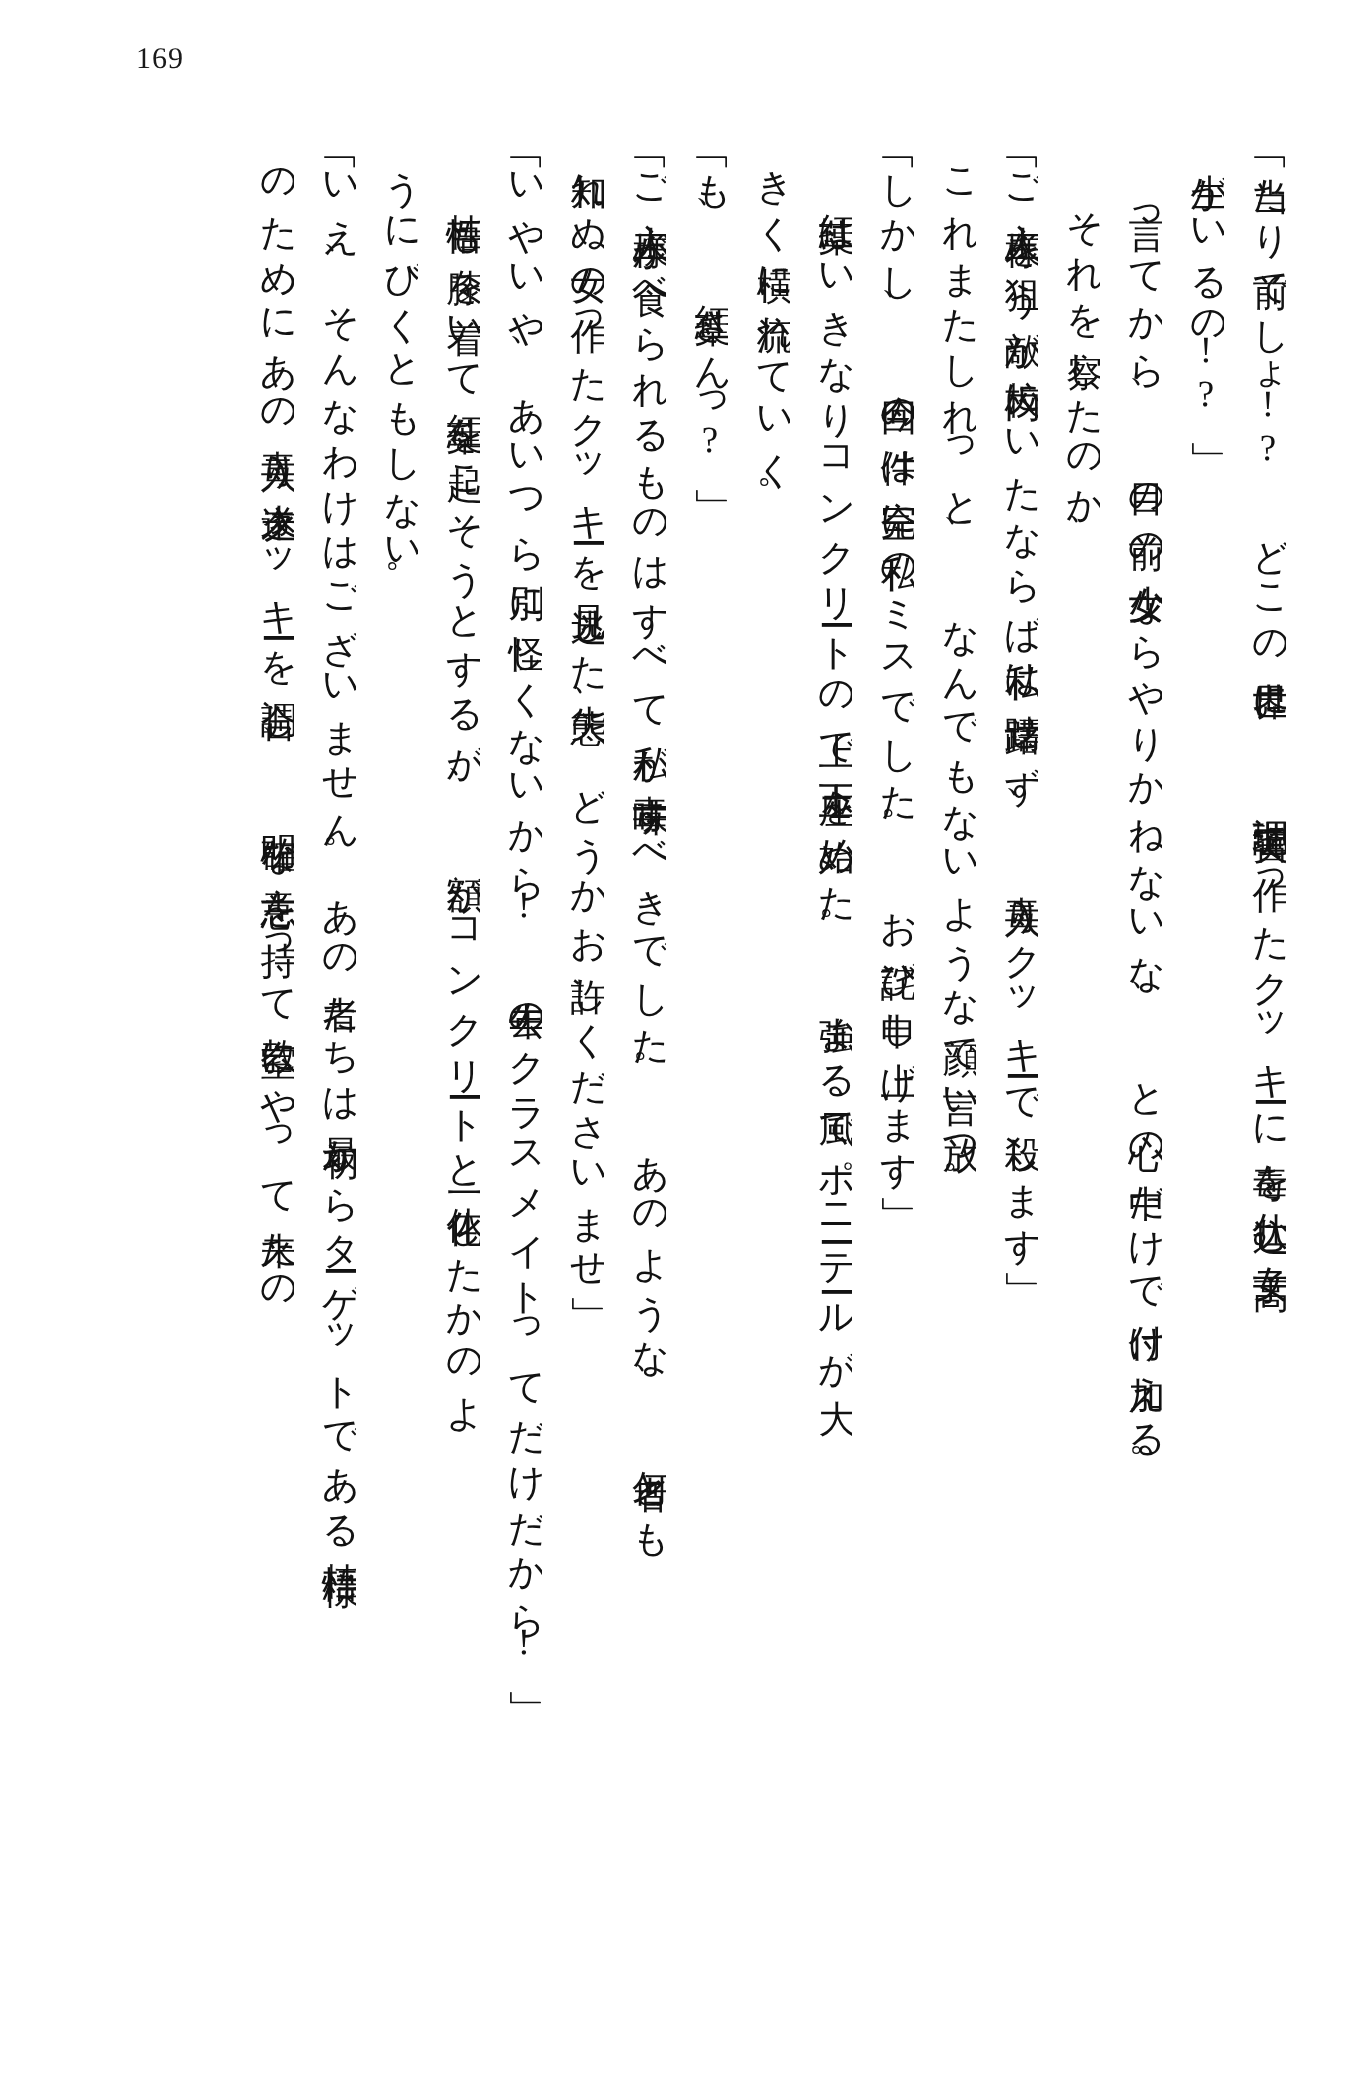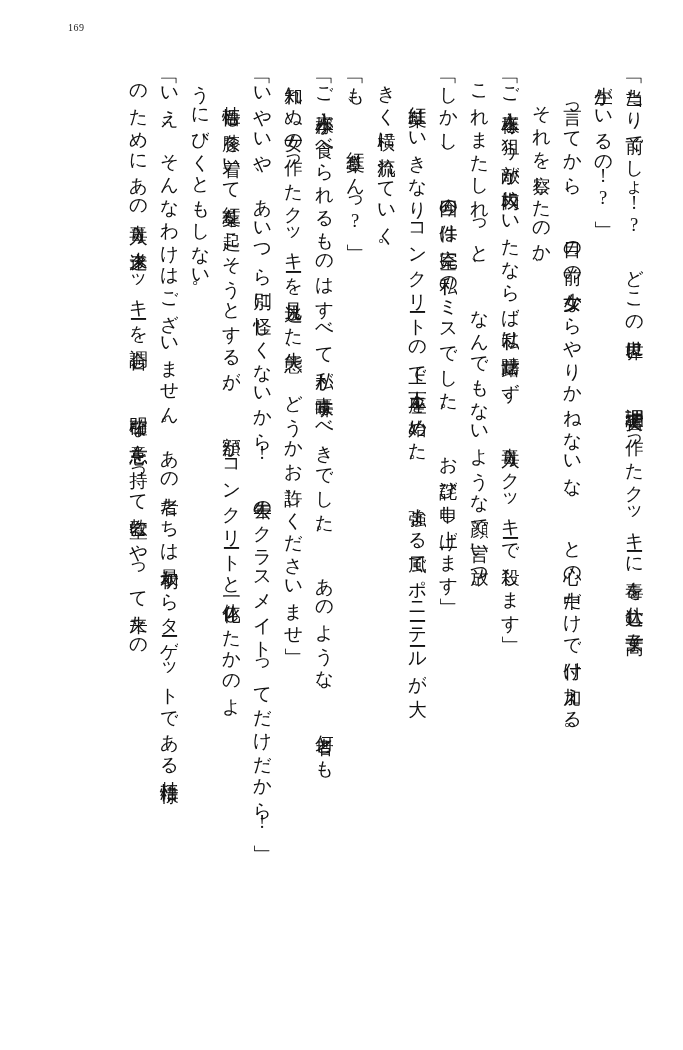--- a/index.html
+++ b/index.html
@@ -15,21 +15,21 @@
     position: relative;
     width: 683px;
     height: 1050px;
     background: #ffffff;
     overflow: hidden;
   }
   #page-number {
     position: absolute;
     top: 22px;
     left: 68px;
-    font-size: 10px;
+    font-size: 15px;
     letter-spacing: 0.5px;
     color: #1a1a1a;
     font-family: "Liberation Serif", "DejaVu Serif", serif;
   }
   #text-body {
     position: absolute;
     top: 72px;
     right: 40px;
     left: 48px;
     bottom: 14px;

